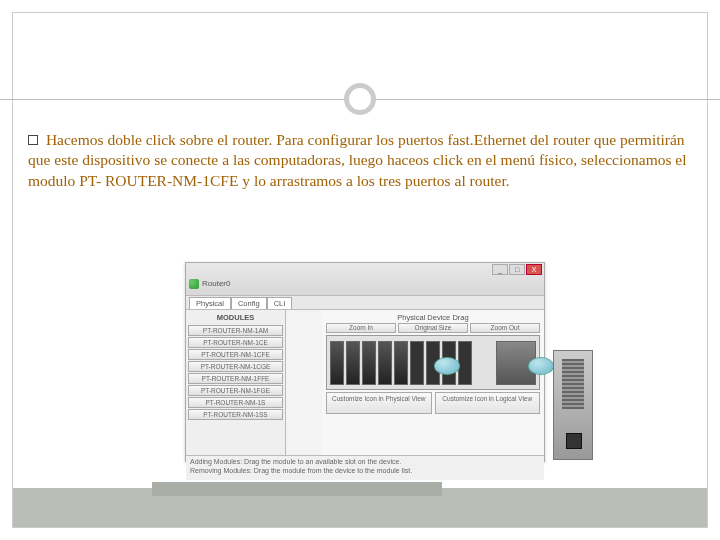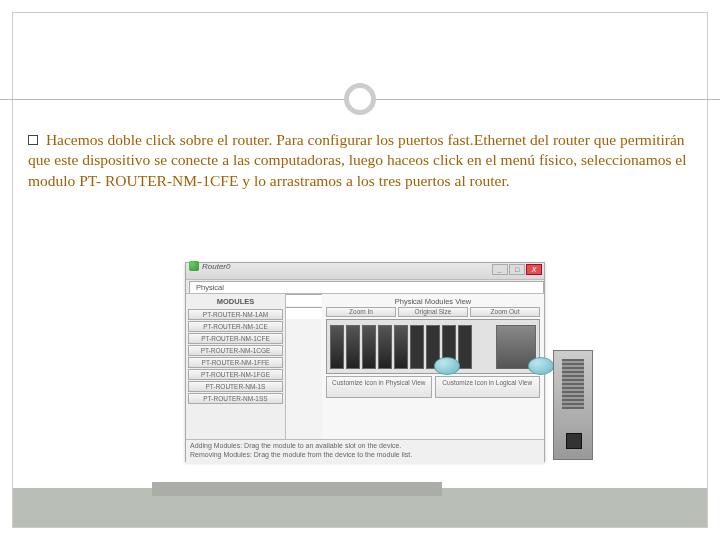--- a/index.html
+++ b/index.html
@@ -69,24 +69,23 @@
     box-shadow: 0 1px 3px rgba(0,0,0,0.2);
     font-family: Tahoma, Arial, sans-serif;
     font-size: 8px;
     color: #444;
   }
   .win-titlebar {
     height: 14px;
     background: linear-gradient(#e8e8e8,#d8d8d8);
     border-bottom: 1px solid #bbb;
     display: flex;
-    align-items: flex-end;
-    padding: 8px 3px;
+    align-items: flex-start;
+    padding: 16px 3px;
     position: relative;
-    font-style: italic;
   }
   .win-title { font-size: 8px; color: #555; }
   .win-logo {
     width: 10px; height: 10px;
     background: radial-gradient(circle at 30% 30%, #6c6, #393);
     border-radius: 2px;
     margin-right: 3px;
   }
   .win-btns {
     position: absolute; right: 2px; top: 1px;
@@ -103,21 +102,20 @@
   }
   .win-btn.close { background: #d9534f; color: #fff; border-color: #b03; }
 
   .win-tabs {
     display: flex;
     height: 14px;
     background: #e8e8e8;
     border-bottom: 1px solid #bbb;
     padding-left: 3px;
     gap: 0;
-    flex-direction: column;
   }
   .tab {
     padding: 1px 6px;
     border: 1px solid #aaa;
     border-bottom: none;
     background: #ffffff;
     font-size: 7.5px;
     color: #555;
     margin-top: 1px;
   }
@@ -316,21 +314,21 @@
         <div class="mod-btn">PT-ROUTER-NM-1CE</div>
         <div class="mod-btn">PT-ROUTER-NM-1CFE</div>
         <div class="mod-btn">PT-ROUTER-NM-1CGE</div>
         <div class="mod-btn">PT-ROUTER-NM-1FFE</div>
         <div class="mod-btn">PT-ROUTER-NM-1FGE</div>
         <div class="mod-btn">PT-ROUTER-NM-1S</div>
         <div class="mod-btn">PT-ROUTER-NM-1SS</div>
       </div>
       <div class="phys-pane">
         <div class="phys-header">
-          <span class="pdv">Physical Modules View</span>
+          <span class="pdv">Physical Device Drag</span>
         </div>
         <div class="zoomrow">
           <div class="zoom-btn">Zoom In</div>
           <div class="zoom-btn">Original Size</div>
           <div class="zoom-btn">Zoom Out</div>
         </div>
         <div class="chassis">
           <div class="slot"></div>
           <div class="slot"></div>
           <div class="slot"></div>

